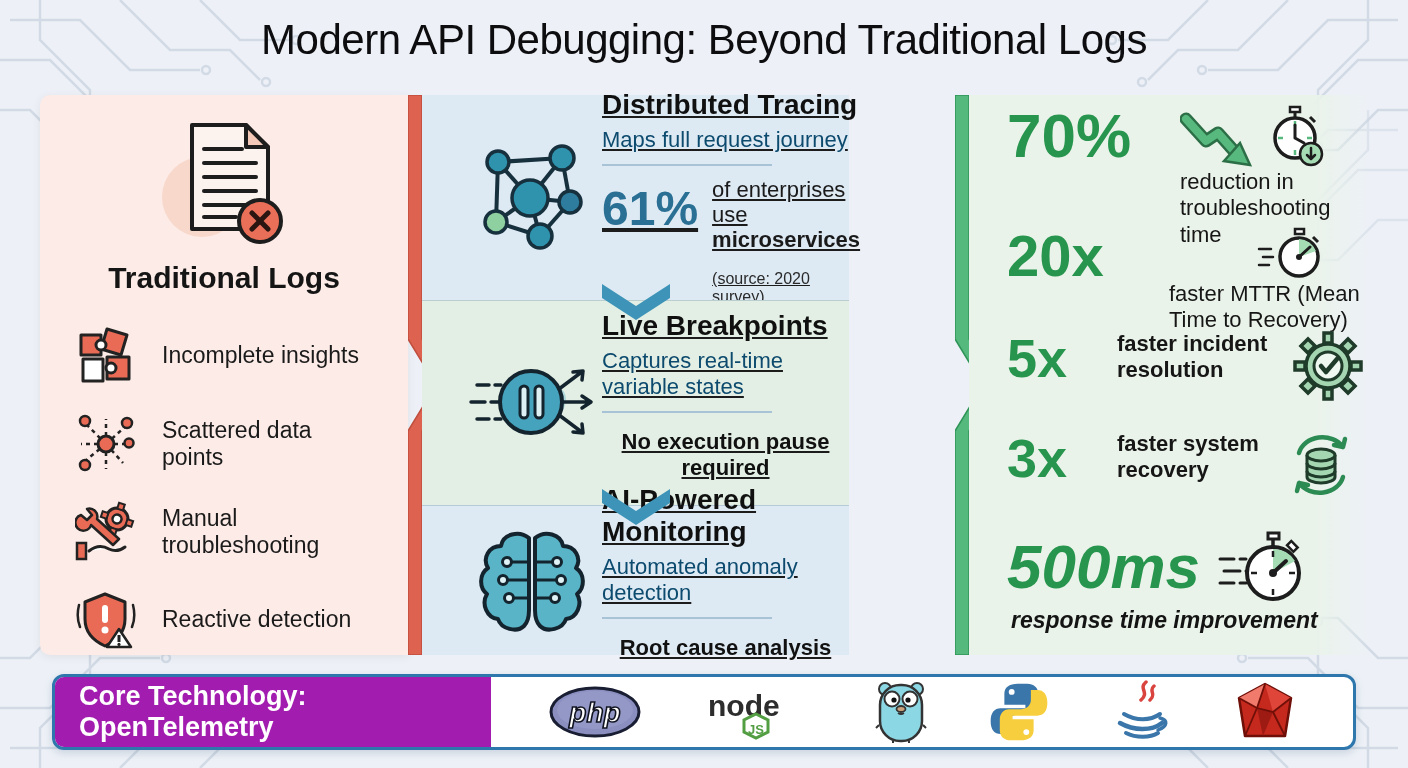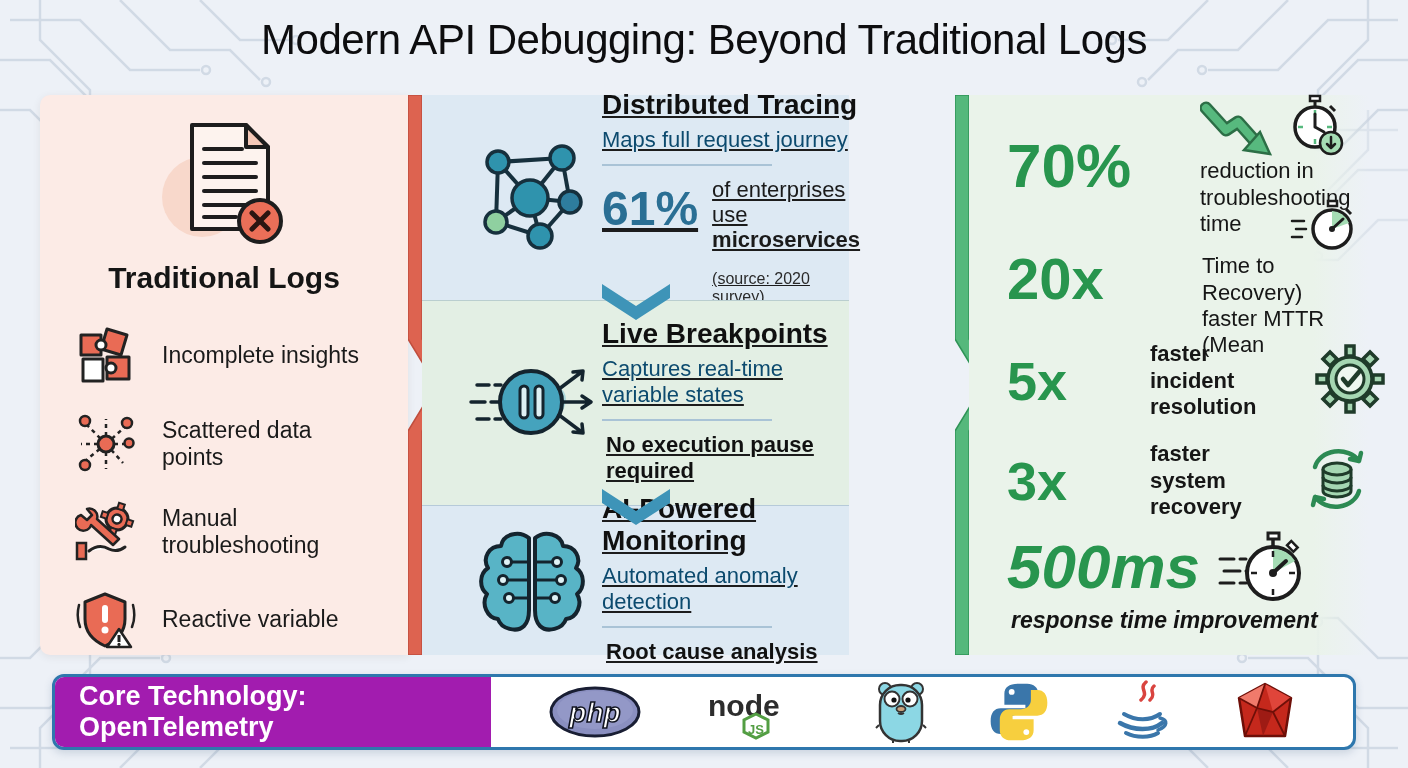--- a/index.html
+++ b/index.html
@@ -39,30 +39,30 @@
   .msec.s2{height:205px;border-top:1px solid rgba(110,145,170,.35);}
   .msec.s3{height:150px;border-top:1px solid rgba(110,145,170,.35);}
   .msec-icon{flex:0 0 140px;display:flex;justify-content:center;align-items:center;}
   .msec-body h3{margin:0;font-size:28px;font-weight:bold;color:#101010;}
   .msec-body .sub{margin:6px 0 0;font-size:22px;color:#0c4a6e;}
   .hr{width:170px;height:2px;background:#a9c3d6;margin:11px 0;}
   .statline{display:flex;align-items:flex-start;gap:14px;}
   .stat-val{font-size:48px;font-weight:bold;color:#2a6f94;line-height:1;margin-top:8px;}
   .stat-txt{font-size:22px;line-height:1.15;color:#1a1a1a;}
   .stat-note{display:block;font-size:16px;color:#2a2a2a;margin-top:17px;}
-  .note{margin:4px;font-size:22px;font-weight:bold;color:#111;}
+  .note{margin:16px;font-size:22px;font-weight:bold;color:#111;text-align:center;}
   .vchev{position:absolute;left:50%;margin-left:-38px;z-index:3;}
   .vchev.c1{top:187px;} .vchev.c2{top:392px;}
 
   
   .stats{display:flex;flex-direction:column;padding:10px 0 0 38px;box-sizing:border-box;}
-  .stat-row{display:flex;align-items:center;gap:33px;}
+  .stat-row{display:flex;align-items:flex-start;}
   .big{font-weight:bold;color:#28954e;line-height:1;}
   .r1{height:122px;} .r1 .big{font-size:62px;min-width:148px;}
-  .r1-right{display:flex;flex-direction:column;margin-left:12px;}
+  .r1-right{display:flex;flex-direction:column;margin-left:25px;}
   .r1-icons{display:flex;align-items:flex-end;gap:10px;margin-bottom:2px;}
   .lbl{font-size:22px;line-height:1.2;color:#161616;}
   .lbl span{display:block;}
   .r2{height:104px;} .r2 .big{font-size:58px;min-width:148px;}
   .r2-right{display:flex;flex-direction:column;margin-left:14px;}
   .r2-right .icon-top{align-self:flex-start;margin-left:88px;margin-bottom:-2px;}
   .r3,.r4{height:100px;} .r3 .big,.r4 .big{font-size:54px;min-width:110px;}
   .lbl.bold{font-weight:bold;}
   .r3 .side-icon,.r4 .side-icon{margin-left:26px;}
   .r5{height:128px;display:block;font-style:italic;}
@@ -206,21 +206,21 @@
           <svg width="62" height="62" viewBox="0 0 62 62">
             <path d="M30 5 L50 13 V30 C50 44 41 52 30 57 C19 52 10 44 10 30 V13 Z" fill="#e96b55" stroke="#222" stroke-width="3" stroke-linejoin="round"></path>
             <rect x="27" y="16" width="6" height="18" rx="3" fill="#fff"></rect>
             <circle cx="30" cy="41" r="3.5" fill="#fff"></circle>
             <path d="M44 40 L56 58 H32 Z" fill="#fff" stroke="#222" stroke-width="2.5" stroke-linejoin="round"></path>
             <rect x="42.5" y="46" width="3" height="7" fill="#222"></rect>
               <circle cx="44" cy="55.4" r="1.6" fill="#222"></circle>
             <path d="M4 16 Q1 28 5 38 M58 16 Q61 28 57 38" fill="none" stroke="#222" stroke-width="2.5" stroke-linecap="round"></path>
           </svg>
         </span>
-        <span class="li-label">Reactive variable</span>
+        <span class="li-label">Reactive detection</span>
       </li>
     </ul>
   </section>
 
   <svg class="divider-red" width="44" height="560" viewBox="0 0 44 560">
     <path d="M0 0 L14 0 L14 244 L42 290 L14 336 L14 560 L0 560 L0 336 L28 290 L0 244 Z" fill="#dd6350" stroke="#c04e3e" stroke-width="1.5"></path>
   </svg>
 
   <section class="panel-mid">
 
@@ -383,22 +383,22 @@
               </g>
               <rect x="38" y="2" width="9" height="5" fill="#fff" stroke="#1d1d1d" stroke-width="2.5"></rect>
               <line x1="56" y1="10" x2="61" y2="15" stroke="#1d1d1d" stroke-width="3"></line>
               <circle cx="42" cy="30" r="19" fill="#fff" stroke="#1d1d1d" stroke-width="3.5"></circle>
               <path d="M42 30 V12 A19 19 0 0 1 59 24 Z" fill="#a5dcb4"></path>
               <path d="M42 30 L53 20" stroke="#1d1d1d" stroke-width="3" stroke-linecap="round"></path>
               <circle cx="42" cy="30" r="3" fill="#1d1d1d"></circle>
             </svg>
           </span>
           <div class="lbl">
+            <span>faster MTTR (Mean</span>
             <span>Time to Recovery)</span>
-            <span>faster MTTR (Mean</span>
           </div>
         </div>
       </div>
 
       <div class="stat-row r3">
         <div class="big">5x</div>
         <div class="lbl bold">
           <span>faster incident</span>
           <span>resolution</span>
         </div>

